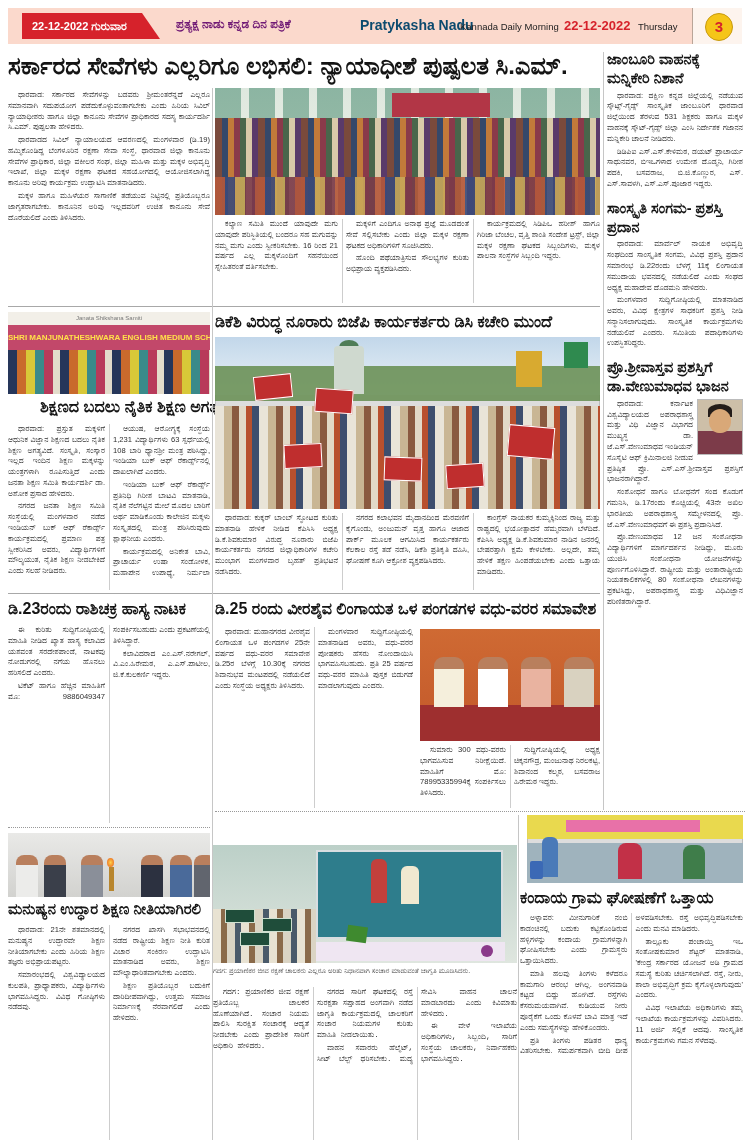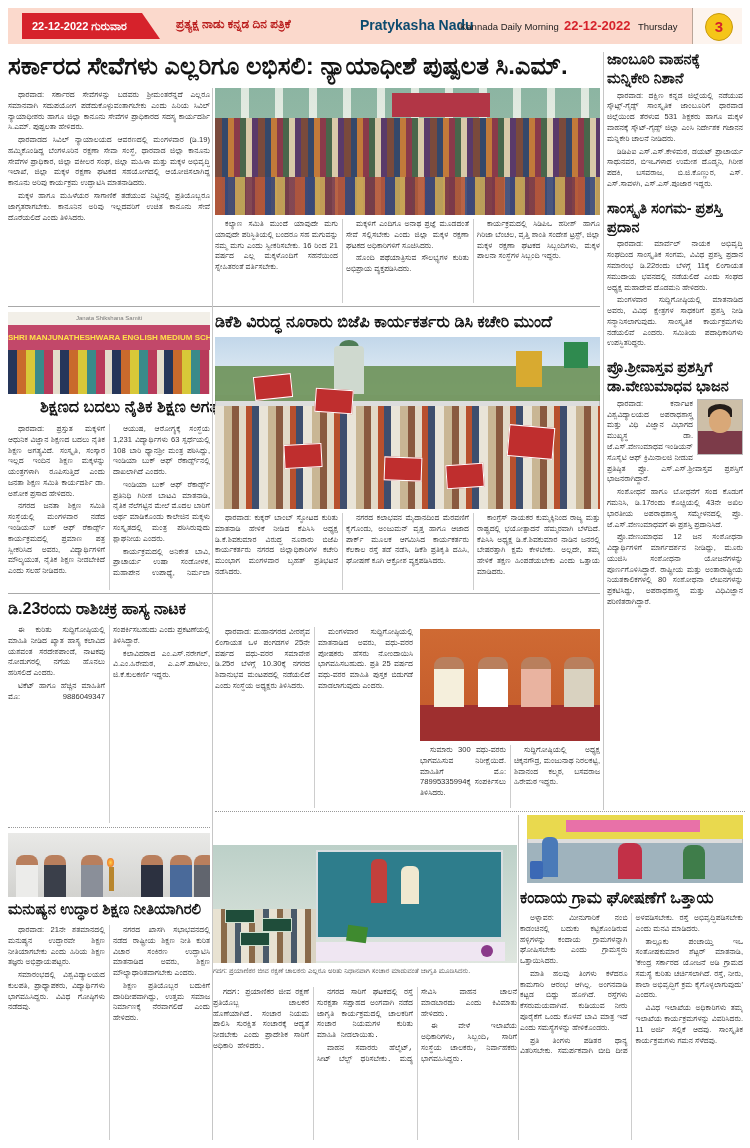--- a/index.html
+++ b/index.html
@@ -4,21 +4,21 @@
 <style>
   html,body{margin:0;padding:0;background:#ffffff;}
   .page{position:relative;width:750px;height:1148px;background:#ffffff;overflow:hidden;
         font-family:"Liberation Sans",sans-serif;color:#222;}
   .abs{position:absolute;}
   
   .band{position:absolute;left:8px;top:8px;width:734px;height:36px;background:#fbd9cc;}
   .ribbon{position:absolute;left:14px;top:5px;width:138px;height:26px;background:#d6222b;
           clip-path:polygon(0 0,calc(100% - 18px) 0,100% 100%,0 100%);
           color:#fff;font-weight:bold;font-size:11px;line-height:26px;padding-left:10px;box-sizing:border-box;}
-  .tagline{position:absolute;left:168px;top:9px;width:180px;font-size:12px;font-weight:bold;color:#b91c1c;}
+  .tagline{position:absolute;left:168px;top:9px;width:180px;font-size:12px;font-weight:bold;color:#701a75;}
   .pname{position:absolute;left:352px;top:9px;font-size:14px;font-weight:bold;color:#0c4a6e;}
   .psub{position:absolute;left:452px;top:13px;font-size:9.5px;color:#222;}
   .pdate{position:absolute;left:556px;top:10px;font-size:13px;font-weight:bold;color:#d6222b;}
   .pday{position:absolute;left:630px;top:13px;font-size:9.5px;color:#222;}
   .mh-sep{position:absolute;left:684px;top:0;width:1px;height:36px;background:#b9a598;}
   .mh-white{position:absolute;left:685px;top:0;width:49px;height:36px;background:#fdf4ee;}
   .badge{position:absolute;left:697px;top:5px;width:26px;height:26px;border-radius:50%;
          background:#f5c518;border:1px solid #c79a10;color:#d6222b;font-weight:bold;
          font-size:15px;text-align:center;line-height:26px;}
   
@@ -181,20 +181,21 @@
 
   <div class="hline" style="left:8px;top:593px;width:592px;"></div>
 
   <div class="abs hl hl-sec" style="left:8px;top:599px;width:202px;height:22px;">ಡಿ.23ರಂದು ರಾಶಿಚಕ್ರ ಹಾಸ್ಯ ನಾಟಕ</div>
   <div class="abs body-txt cols2" style="left:8px;top:625px;width:202px;height:198px;">
     <p>ಈ ಕುರಿತು ಸುದ್ದಿಗೋಷ್ಠಿಯಲ್ಲಿ ಮಾಹಿತಿ ನೀಡಿದ ಖ್ಯಾತ ಹಾಸ್ಯ ಕಲಾವಿದ ಯಶವಂತ ಸರದೇಶಪಾಂಡೆ, ನಾಟಕವು ನೋಡುಗರಲ್ಲಿ ನಗೆಯ ಹೊನಲು ಹರಿಸಲಿದೆ ಎಂದರು.</p>
     <p>ಟಿಕೆಟ್ ಹಾಗೂ ಹೆಚ್ಚಿನ ಮಾಹಿತಿಗೆ ಮೊ: 9886049347 ಸಂಪರ್ಕಿಸಬಹುದು ಎಂದು ಪ್ರಕಟಣೆಯಲ್ಲಿ ತಿಳಿಸಿದ್ದಾರೆ.</p>
     <p>ಕಲಾವಿದರಾದ ಎಂ.ಎಸ್.ನರೇಗಲ್, ವಿ.ಎಂ.ಹಿರೇಮಠ, ಎ.ಎಸ್.ಪಾಟೀಲ, ಜಿ.ಕೆ.ಕುಲಕರ್ಣಿ ಇದ್ದರು.</p>
   </div>
 
+  <div class="abs hl hl-sec" style="left:215px;top:599px;width:385px;height:22px;">ಡಿ.25 ರಂದು ವೀರಶೈವ ಲಿಂಗಾಯತ ಒಳ ಪಂಗಡಗಳ ವಧು-ವರರ ಸಮಾವೇಶ</div>
   <div class="abs body-txt cols2" style="left:215px;top:627px;width:198px;height:181px;">
     <p>ಧಾರವಾಡ: ಮಹಾನಗರದ ವೀರಶೈವ ಲಿಂಗಾಯತ ಒಳ ಪಂಗಡಗಳ 25ನೇ ವರ್ಷದ ವಧು-ವರರ ಸಮಾವೇಶ ಡಿ.25ರ ಬೆಳಗ್ಗೆ 10.30ಕ್ಕೆ ನಗರದ ಶಿವಾನುಭವ ಮಂಟಪದಲ್ಲಿ ನಡೆಯಲಿದೆ ಎಂದು ಸಂಸ್ಥೆಯ ಅಧ್ಯಕ್ಷರು ತಿಳಿಸಿದರು.</p>
     <p>ಮಂಗಳವಾರ ಸುದ್ದಿಗೋಷ್ಠಿಯಲ್ಲಿ ಮಾತನಾಡಿದ ಅವರು, ವಧು-ವರರ ಪೋಷಕರು ಹೆಸರು ನೋಂದಾಯಿಸಿ ಭಾಗವಹಿಸಬಹುದು. ಪ್ರತಿ 25 ವರ್ಷದ ವಧು-ವರರ ಮಾಹಿತಿ ಪುಸ್ತಕ ಬಿಡುಗಡೆ ಮಾಡಲಾಗುವುದು ಎಂದರು.</p>
   </div>
   <div class="ph" style="left:420px;top:629px;width:180px;height:112px;">
     <div class="pm-wall"></div>
     <div class="pm-table"></div>
     <div class="pm-p" style="left:8%; background:linear-gradient(180deg,#b97f5d 0 12px,#f5efdc 12px);"></div>
     <div class="pm-p" style="left:32%; background:linear-gradient(180deg,#b97f5d 0 12px,#ffffff 12px);"></div>
     <div class="pm-p" style="left:56%; background:linear-gradient(180deg,#b97f5d 0 12px,#e9b3a0 12px);"></div>

